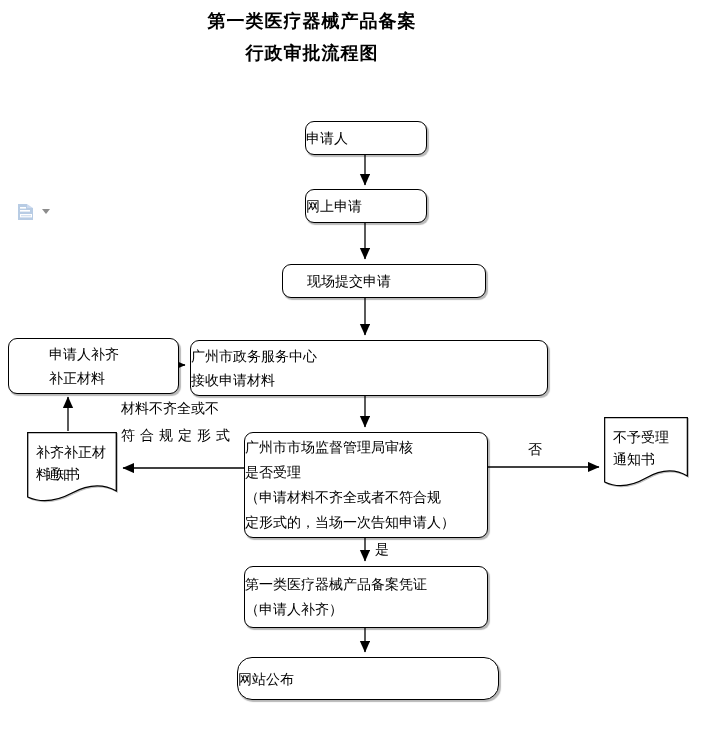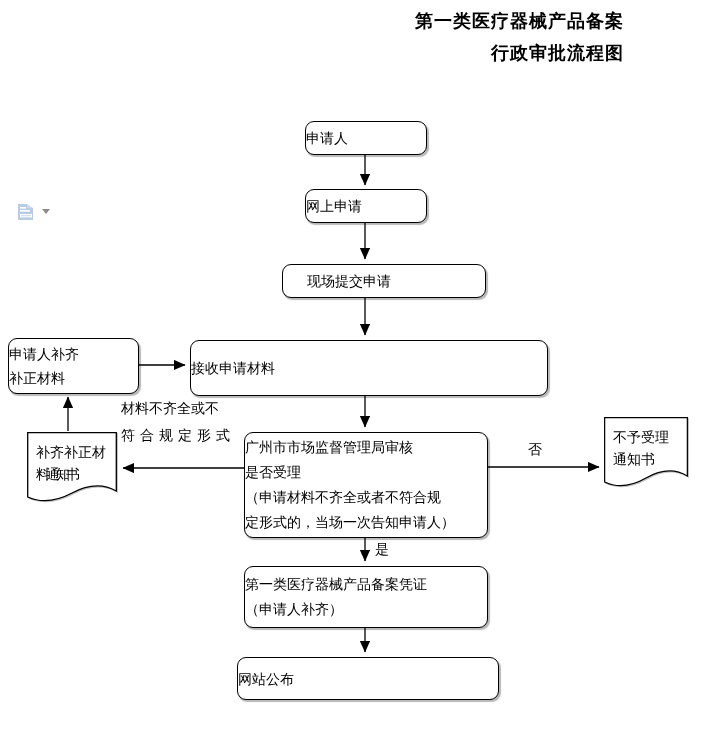--- a/index.html
+++ b/index.html
@@ -1,21 +1,21 @@
 <!DOCTYPE html>
 <html><head>
 <meta charset="utf-8">
 <style>
   html,body{margin:0;padding:0;background:#fff;}
   #canvas{
     position:relative;width:705px;height:734px;background:#ffffff;overflow:hidden;
     font-family:"DejaVu Sans","Liberation Sans",sans-serif;color:#000;
   }
   .title{
-    position:absolute;left:0;width:624px;text-align:right;
+    position:absolute;left:0;width:624px;text-align:center;
     font-weight:bold;font-size:18px;letter-spacing:1px;
   }
   .fbox{
     position:absolute;border:1.4px solid #000;border-radius:9px;background:#fff;
     display:flex;flex-direction:column;align-items:flex-start;justify-content:center;
     font-size:14px;line-height:20px;text-align:center;
     box-shadow:1.5px 2px 1px rgba(0,0,0,0.28);
   }
   .fbox span{display:block;}
   .wide-lines span{line-height:24px;}
@@ -81,41 +81,42 @@
 
   <div class="fbox" style="left:305px;top:189px;width:120px;height:32px;">
     <span>网上申请</span>
   </div>
 
   <div class="fbox" style="left:282px;top:264px;width:178px;height:32px;padding-left:24px;">
     <span>现场提交申请</span>
   </div>
 
   <div class="fbox wide-lines" style="left:190px;top:340px;width:356px;height:54px;">
+    <span>广州市政务服务中心</span>
     <span>接收申请材料</span>
   </div>
 
-  <div class="fbox wide-lines" style="left:8px;top:338px;width:129px;height:54px;">
+  <div class="fbox wide-lines" style="left:8px;top:338px;width:129px;height:54px;padding-left:40px;">
     <span>申请人补齐</span>
     <span>补正材料</span>
   </div>
 
   <div class="fbox decision" style="left:244px;top:432px;width:242px;height:104px;">
     <span>广州市市场监督管理局审核</span>
     <span>是否受理</span>
     <span>（申请材料不齐全或者不符合规</span>
     <span>定形式的，当场一次告知申请人）</span>
   </div>
 
   <div class="fbox decision" style="left:244px;top:566px;width:242px;height:60px;">
     <span>第一类医疗器械产品备案凭证</span>
     <span>（申请人补齐）</span>
   </div>
 
-  <div class="fbox" style="left:237px;top:657px;width:260px;height:41px;">
+  <div class="fbox" style="left:237px;top:657px;width:260px;height:41px;border-radius:15px;">
     <span>网站公布</span>
   </div>
 
   <div class="docshape" style="left:27px;top:432px;width:90px;height:76px;">
     <svg width="90" height="76" viewBox="0 0 90 76">
       <path d="M0.7,0.7 L89.3,0.7 L89.3,59 C75,51 60,53 45,61 C30,69 14,71 0.7,65 Z" fill="#ffffff" stroke="#000000" stroke-width="1.3"></path>
     </svg>
     <div class="doctext">
       <span>补齐补正材</span>
       <span class="squeeze">料通知书</span>

